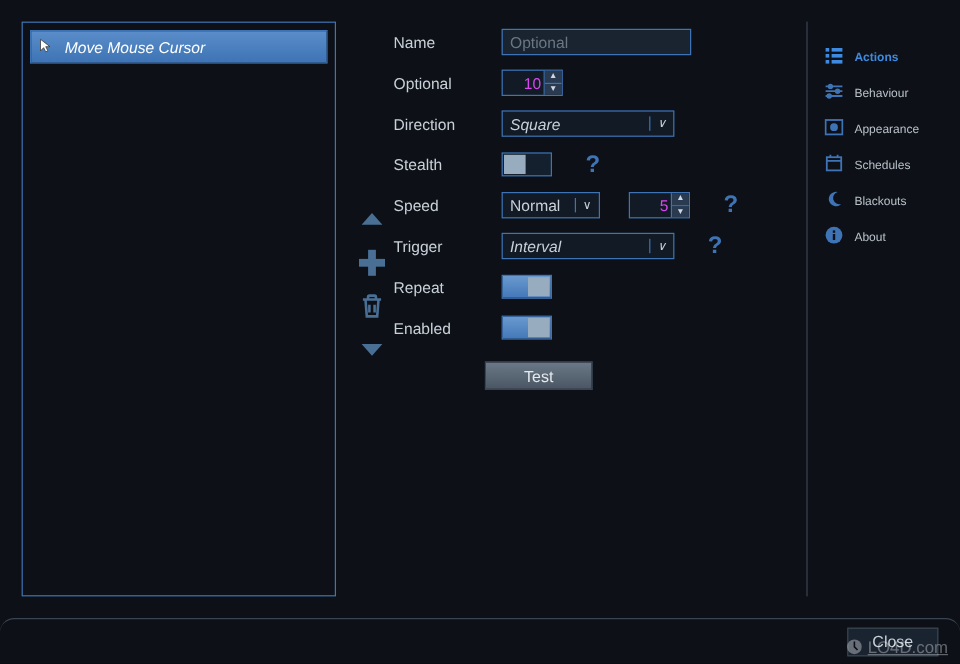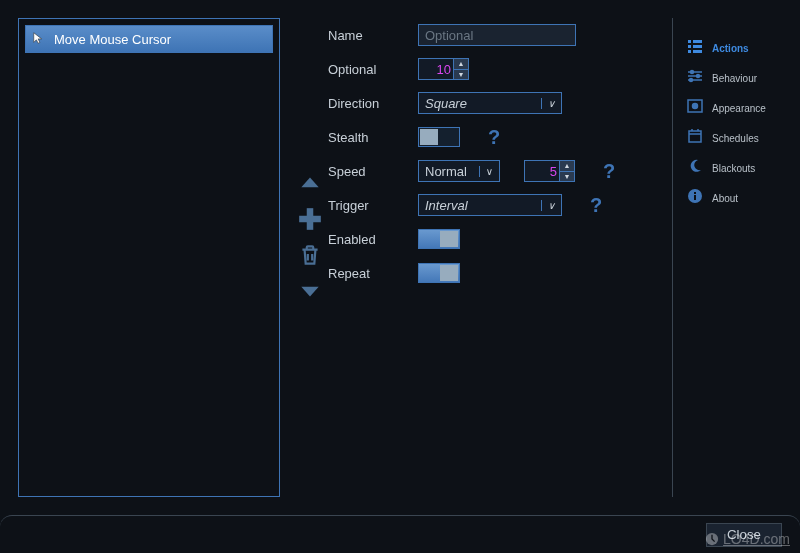--- a/index.html
+++ b/index.html
@@ -34,20 +34,21 @@
 }
 .action-item {
   height: 28px;
   background: linear-gradient(#5a8dc9, #3e74b5);
   border: 1px solid #3e74b5;
   display: flex;
   align-items: center;
   padding: 0 6px;
   color: #fff;
   gap: 8px;
+  font-style: italic;
 }
 .action-item .cursor-icon svg { width: 14px; height: 14px; }
 .center-panel {
   flex: 1;
   display: flex;
   padding: 4px 12px 0 0;
   position: relative;
 }
 .tool-col {
   width: 36px;
@@ -323,33 +324,36 @@
         <div class="form-row">
           <span class="form-label">Trigger</span>
           <div class="select wide">
             <span>Interval</span>
             <span class="select-chevron">∨</span>
           </div>
           <span class="help-icon">?</span>
         </div>
 
         <div class="form-row">
+          <span class="form-label">Repeat</span>
+          <div class="toggle on">
+              <div class="toggle-knob"></div>
+            </div>
+        </div>
+
+        <div class="form-row">
           <span class="form-label">Enabled</span>
           <div class="toggle on">
               <div class="toggle-knob"></div>
             </div>
         </div>
 
-        <div class="form-row">
-          <span class="form-label">Repeat</span>
-          <div class="toggle on">
-              <div class="toggle-knob"></div>
-            </div>
-        </div>
-
+        <div class="form-row" style="justify-content:flex-start; padding-left:76px; margin-top:6px;">
+          <button class="test-btn">Test</button>
+        </div>
 
       </div>
     </div>
 
     <div class="right-panel">
       <div class="nav-item active">
         <span class="nav-icon">
           <svg viewBox="0 0 16 16" fill="currentColor">
               <rect x="1" y="2" width="3" height="3"></rect>
               <rect x="6" y="2" width="9" height="3"></rect>

